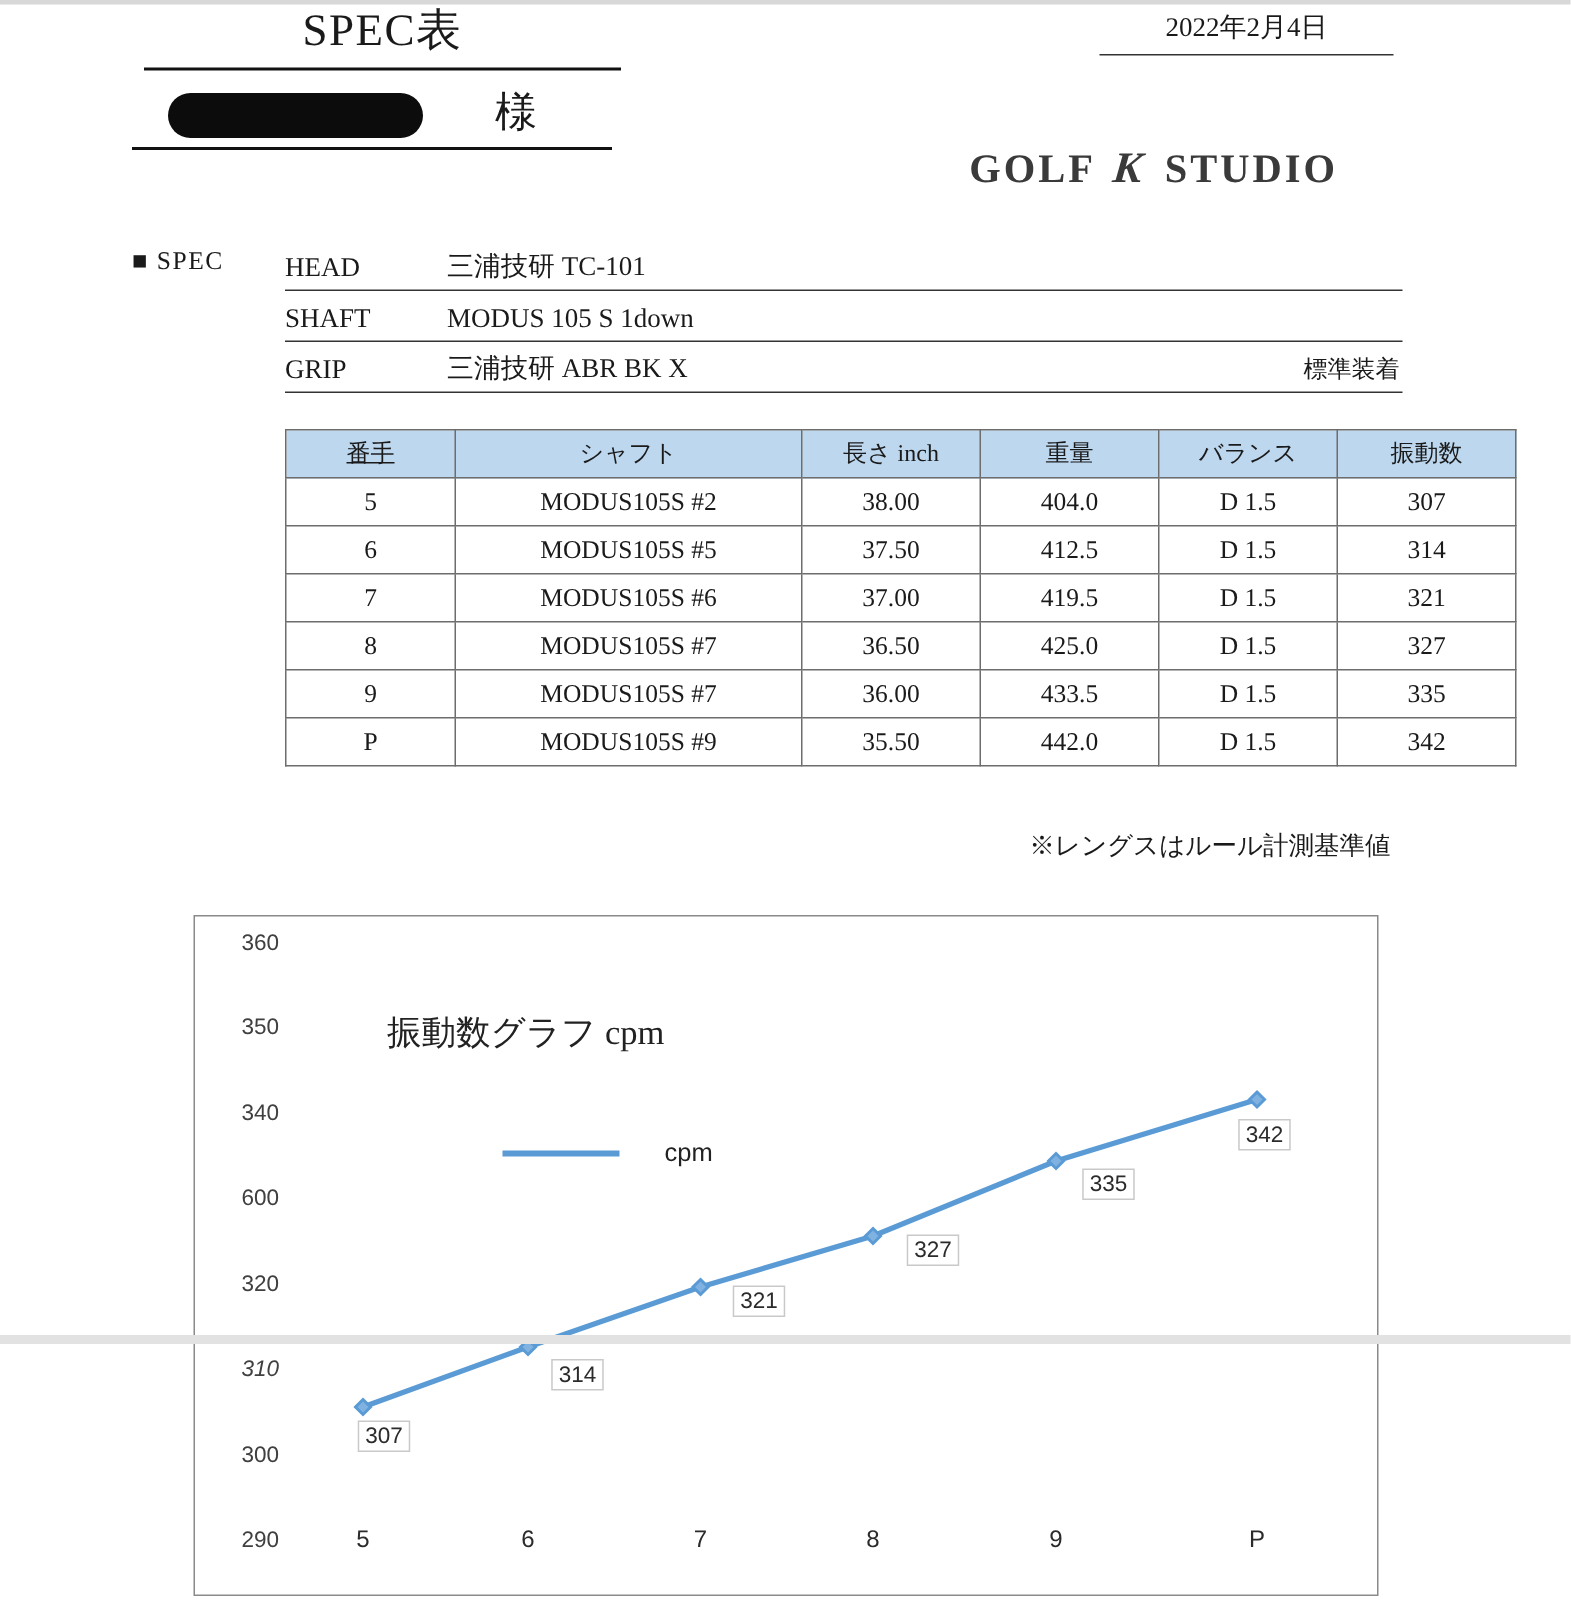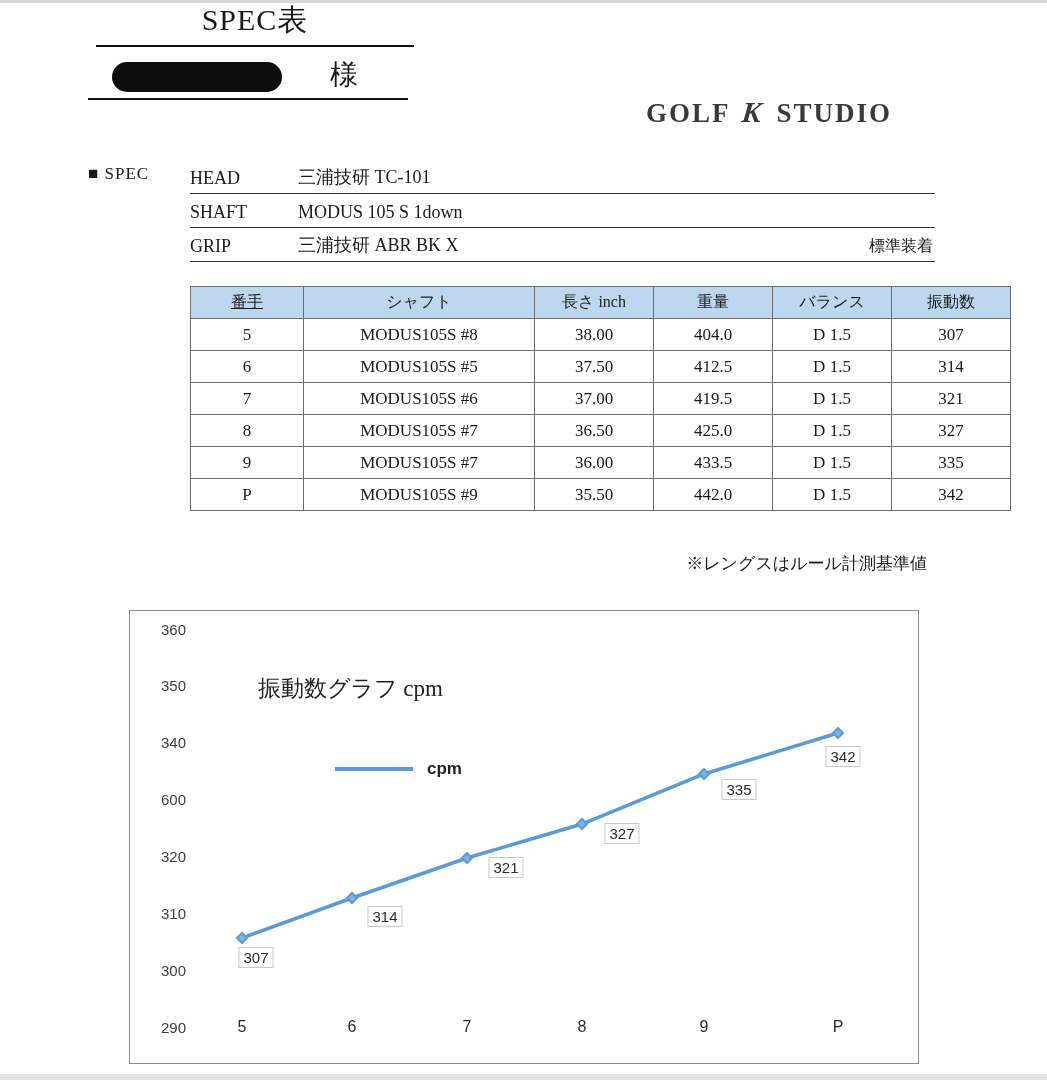--- a/index.html
+++ b/index.html
@@ -11,21 +11,21 @@
     width: 1047px;
     height: 1080px;
     font-family: "Liberation Serif", serif;
     color: #1a1a1a;
     position: relative;
     overflow: hidden;
   }
   .page {
     position: relative;
     width: 1047px;
-    height: 1080px;
+    height: 896px;
   }
 
   
   .title-spec {
     position: absolute;
     left: 96px;
     top: 0px;
     width: 318px;
     text-align: center;
     font-size: 30px;
@@ -172,22 +172,21 @@
     font-size: 23px;
     font-family: Liberation Serif, serif;
     color: #222;
   }
   .legend {
     position: absolute;
     left: 205px;
     top: 148px;
     display: flex;
     align-items: center;
-    gap: 14px;
-    font-weight: bold;
+    gap: 30px;
   }
   .legend-line {
     width: 78px;
     height: 4px;
     background: #5b9bd5;
   }
   .legend-label {
     font-size: 17px;
     font-family: "Liberation Sans", sans-serif;
     color: #222;
@@ -249,20 +248,21 @@
   }
 </style>
 </head>
 <body>
 
 <div class="page">
 
   <div class="scan-edge-top"></div>
 
   <div class="title-spec">SPEC表</div>
+  <div class="date">2022年2月4日</div>
 
   <div class="name-line">
     <div class="name-redaction"></div>
   </div>
   <div class="sama">様</div>
 
   <div class="brand">
     <span>GOLF</span>
     <span class="k">K</span>
     <span>STUDIO</span>
@@ -295,21 +295,21 @@
         <th class="col-shaft">シャフト</th>
         <th class="col-len">長さ inch</th>
         <th class="col-weight">重量</th>
         <th class="col-balance">バランス</th>
         <th class="col-cpm">振動数</th>
       </tr>
     </thead>
     <tbody>
       <tr>
         <td>5</td>
-        <td>MODUS105S #8</td>
+        <td>MODUS105S #2</td>
         <td>38.00</td>
         <td>404.0</td>
         <td>D 1.5</td>
         <td>307</td>
       </tr>
       <tr>
         <td>6</td>
         <td>MODUS105S #5</td>
         <td>37.50</td>
         <td>412.5</td>
@@ -361,21 +361,21 @@
       <div class="legend-line"></div>
       <div class="legend-label">cpm</div>
     </div>
 
     <div class="y-axis">
       <div class="y-tick" style="top:18px;">360</div>
       <div class="y-tick" style="top:74px;">350</div>
       <div class="y-tick" style="top:131px;">340</div>
       <div class="y-tick" style="top:188px;">600</div>
       <div class="y-tick" style="top:245px;">320</div>
-      <div class="y-tick" style="top:302px;">310</div>
+      <div class="y-tick" style="top:302px;font-style:italic;">310</div>
       <div class="y-tick" style="top:359px;">300</div>
       <div class="y-tick" style="top:416px;margin-left:16px;">290</div>
     </div>
 
     <svg class="plot" viewBox="0 0 788 452">
       <polyline points="112,327 222,287 337,247 452,213 574,163 708,122" fill="none" stroke="#5b9bd5" stroke-width="3.5"></polyline>
       <g stroke="#5b9bd5" stroke-width="2" fill="#7fb2e0">
         <path d="M112,322 L117,327 L112,332 L107,327 Z"></path>
         <path d="M222,282 L227,287 L222,292 L217,287 Z"></path>
         <path d="M337,242 L342,247 L337,252 L332,247 Z"></path>

